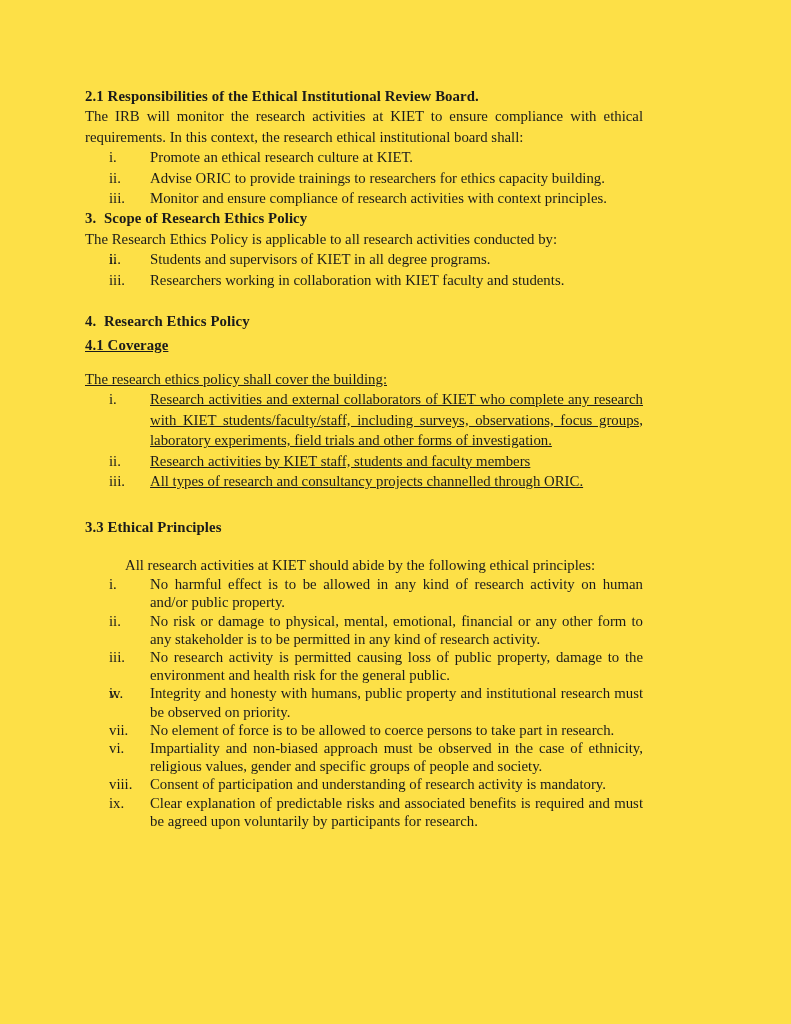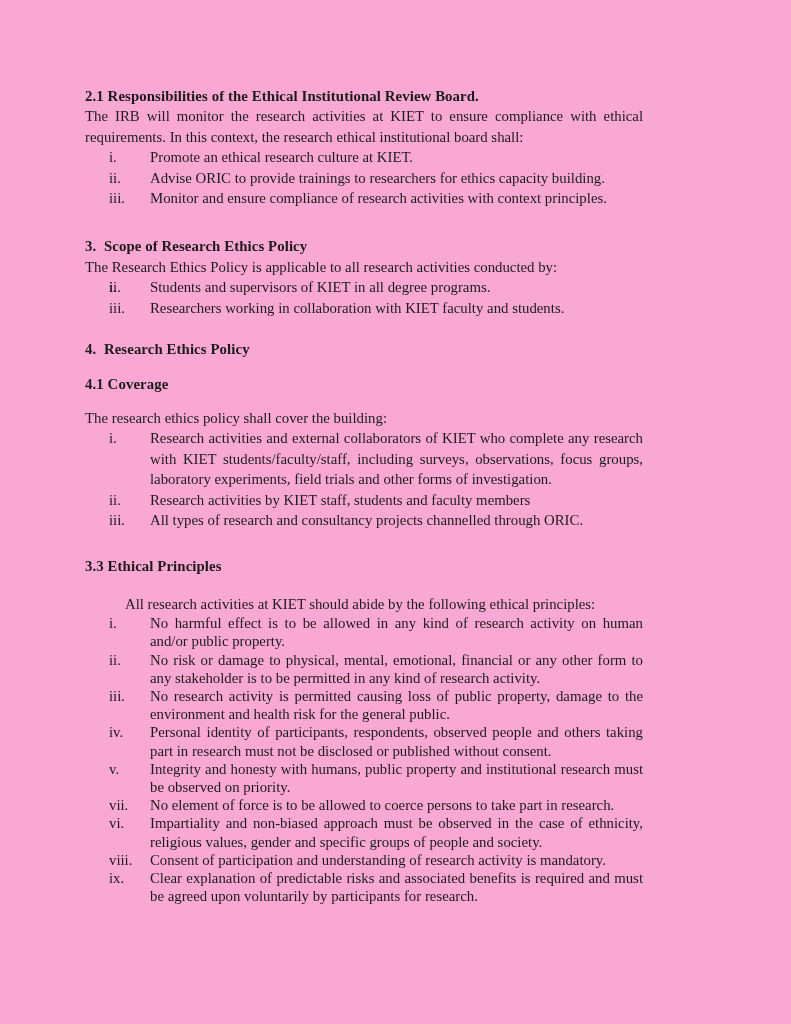--- a/index.html
+++ b/index.html
@@ -11,21 +11,21 @@
     width: 791px;
     height: 1024px;
     overflow: hidden;
     font-family: "Liberation Serif", "DejaVu Serif", serif;
     color: #1b1b1b;
   }
   .page {
     position: relative;
     width: 791px;
     height: 1024px;
-    background: #f9a8d4;
+    background: #fde047;
   }
   .content {
     position: absolute;
     left: 85px;
     top: 86px;
     width: 558px;
     font-size: 14.8px;
     line-height: 20.4px;
   }
   h2.heading {
@@ -48,23 +48,23 @@
     position: relative;
     padding-left: 65px;
     text-align: justify;
   }
   .li .marker {
     position: absolute;
     left: 24px;
     top: 0;
   }
   
-  .sec-scope   { margin-top: 28px; font-family: Liberation Serif, serif; }
+  .sec-scope   { margin-top: 0; font-family: Liberation Serif, serif; }
   .sec-policy  { margin-top: 21px; }
-  .sec-coverage { margin-top: 15px; }
+  .sec-coverage { margin-top: 4px; text-decoration: underline; }
   .sec-coverage p.para { margin-top: 13px; }
   .sec-principles { margin-top: 26px; }
   .sec-principles p.para { margin-top: 17px; margin-left: 40px; }
   .sec-principles .rlist { line-height: 18.2px; }
 </style>
 </head>
 <body>
 
 <div class="page">
   <div class="content">
@@ -140,21 +140,20 @@
         <div class="li">
           <span class="marker">ii.</span>
           <span class="li-text">No risk or damage to physical, mental, emotional, financial or any other form to any stakeholder is to be permitted in any kind of research activity.</span>
         </div>
         <div class="li">
           <span class="marker">iii.</span>
           <span class="li-text">No research activity is permitted causing loss of public property, damage to the environment and health risk for the general public.</span>
         </div>
         <div class="li">
           <span class="marker">iv.</span>
-          <span class="li-text">Personal identity of participants, respondents, observed people and others taking part in research must not be disclosed or published without consent.</span>
         </div>
         <div class="li">
           <span class="marker">v.</span>
           <span class="li-text">Integrity and honesty with humans, public property and institutional research must be observed on priority.</span>
         </div>
         <div class="li">
           <span class="marker">vii.</span>
           <span class="li-text">No element of force is to be allowed to coerce persons to take part in research.</span>
         </div>
         <div class="li">

